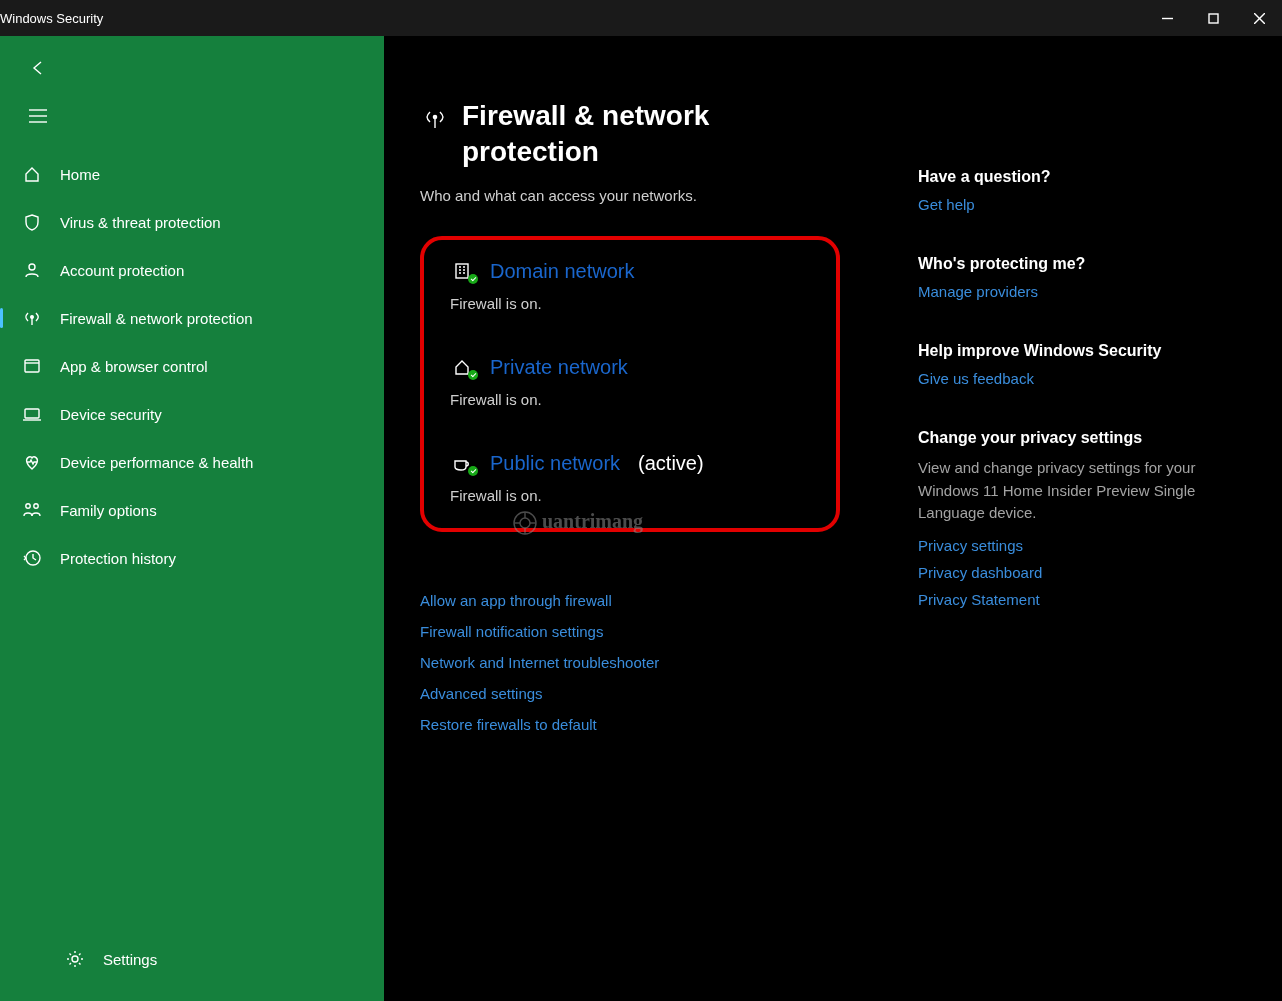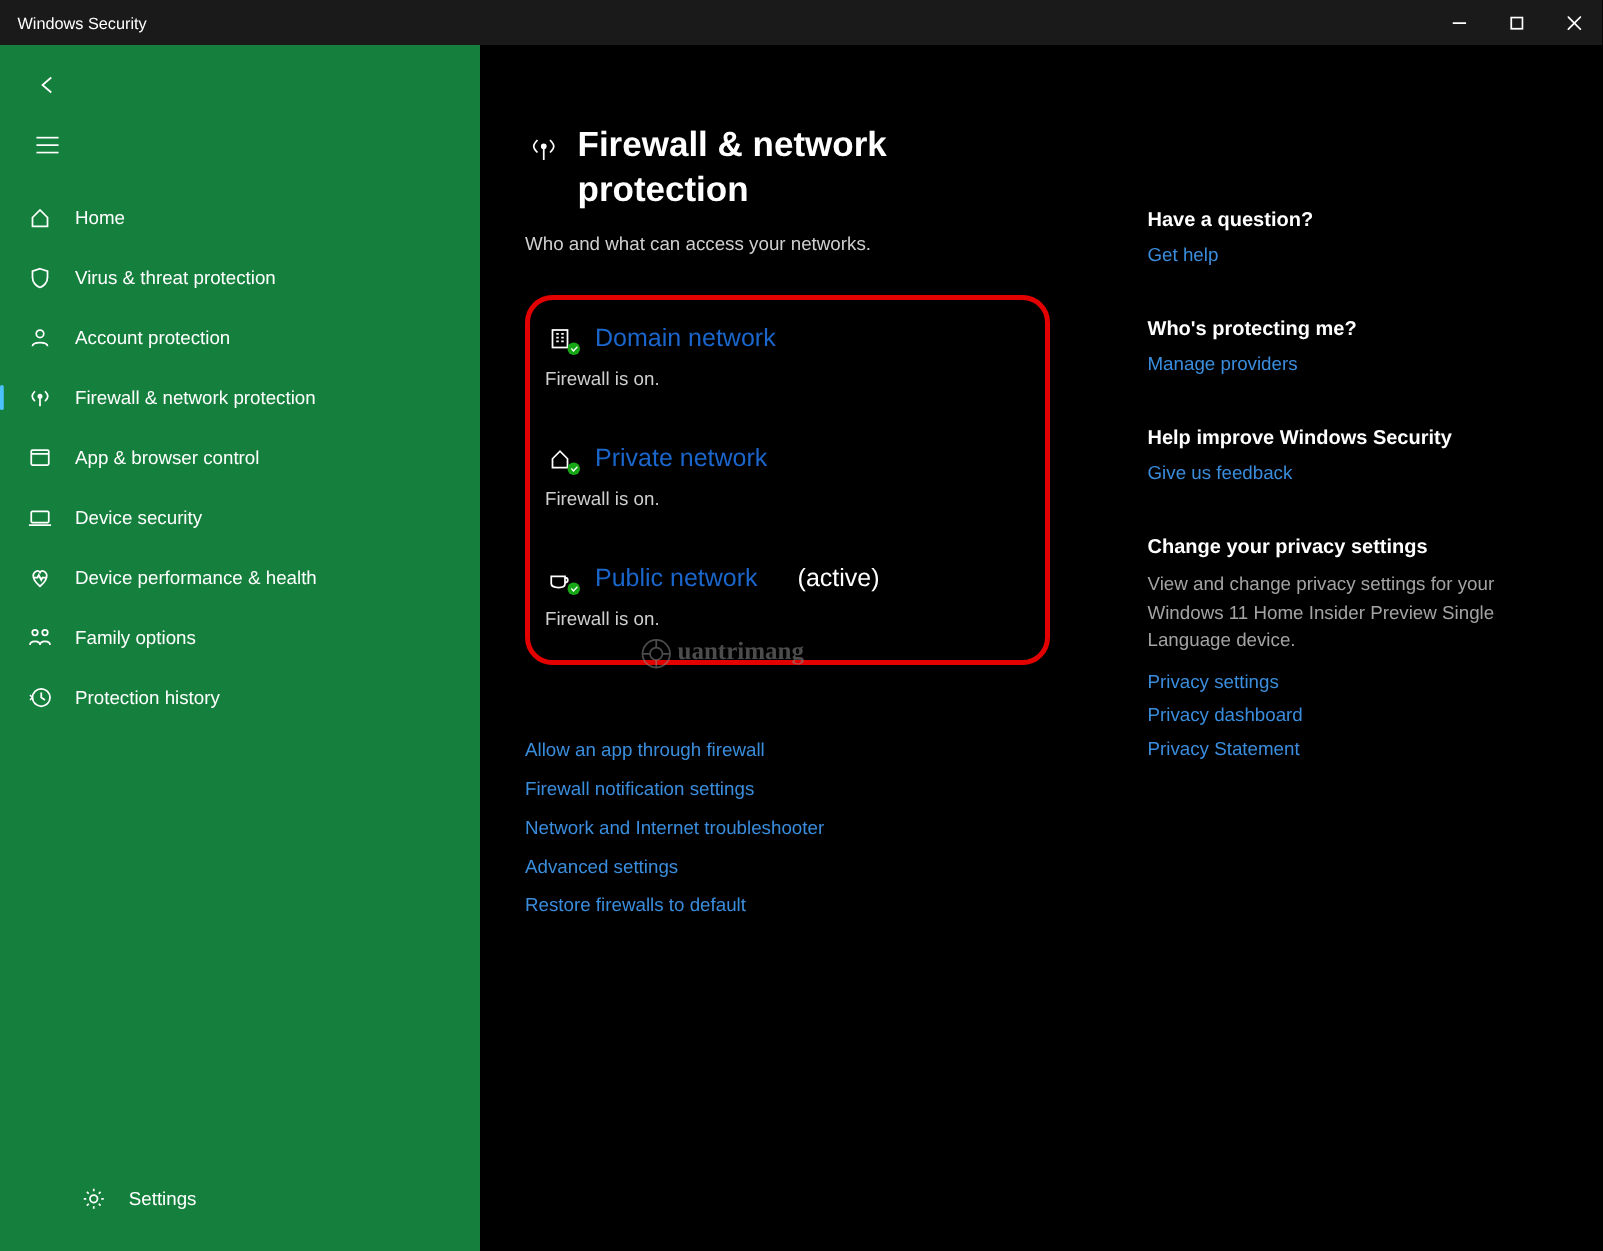--- a/index.html
+++ b/index.html
@@ -1,41 +1,41 @@
 <!DOCTYPE html>
 <html><head>
   <meta charset="utf-8">
   <style>
     * { margin: 0; padding: 0; box-sizing: border-box; }
     body { font-family: "Segoe UI", -apple-system, sans-serif; background: #000; color: #fff; width: 1282px; height: 1001px; overflow: hidden; }
-    .title-bar { height: 36px; background: #1a1a1a; display: flex; align-items: center; padding-left: 14px; font-size: 13px; color: #fff; }
+    .title-bar { height: 36px; background: #1a1a1a; display: flex; align-items: center; font-size: 13px; color: #fff; }
     .title-bar .controls { margin-left: auto; display: flex; }
     .title-bar .tbtn { width: 46px; height: 36px; display: flex; align-items: center; justify-content: center; color: #fff; font-size: 12px; }
     .app { display: flex; height: calc(100% - 36px); }
     .sidebar { width: 384px; background: #15803d; display: flex; flex-direction: column; padding-top: 12px; position: relative; }
     .sidebar-top { padding-left: 18px; }
     .nav-btn { width: 40px; height: 40px; display: flex; align-items: center; justify-content: center; color: #fff; margin-bottom: 8px; }
     .nav-items { display: flex; flex-direction: column; margin-top: 6px; }
     .nav-item { display: flex; align-items: center; height: 48px; padding-left: 22px; gap: 18px; font-size: 15px; color: #fff; cursor: pointer; position: relative; }
     .nav-item.active::before { content: ""; position: absolute; left: 0; top: 14px; width: 3px; height: 20px; background: #4CC2FF; border-radius: 2px; }
     .nav-item .icon { width: 20px; height: 20px; display: flex; align-items: center; justify-content: center; flex-shrink: 0; }
     .sidebar-bottom { margin-top: auto; padding-bottom: 18px; padding-left: 43px; }
     .main { flex: 1; background: #000; display: flex; padding: 62px 0 0 36px; }
     .content { width: 420px; }
     .header-row { display: flex; gap: 12px; align-items: flex-start; }
     .header-icon { width: 30px; margin-top: 8px; display:flex; align-items:center; justify-content:center; }
     .page-title { font-size: 28px; font-weight: 600; line-height: 1.3; }
     .page-sub { font-size: 15px; color: #cfcfcf; margin-top: 16px; margin-bottom: 32px; }
-    .network-box { border: 4px solid #e20000; border-radius: 22px; padding: 20px 16px 24px 6px; }
+    .network-box { border: 4px solid #e20000; border-radius: 22px; padding: 20px 16px 24px 20px; }
     .nw-item { margin-bottom: 44px; }
     .nw-item:last-child { margin-bottom: 0; }
     .nw-head { display: flex; align-items: center; gap: 16px; }
     .nw-icon { width: 24px; height: 22px; display: flex; align-items: center; justify-content: center; position: relative; margin-left: 6px; }
     .nw-link { color: #1a66cc; font-size: 20px; font-weight: 400; }
-    .nw-act { color: #fff; font-size: 20px; margin-left: 16px; }
+    .nw-act { color: #fff; font-size: 20px; margin-left: 2px; }
     .nw-status { font-size: 15px; color: #cfcfcf; margin-top: 12px; margin-left: 6px; }
     .fw-links { margin-top: 60px; display: flex; flex-direction: column; gap: 14px; }
     .fw-link { color: #3a8ddc; font-size: 15px; }
     .aside { margin-left: 78px; margin-top: 70px; width: 300px; }
     .aside-sec { margin-bottom: 42px; }
     .aside-sec h3 { font-size: 16px; font-weight: 600; margin-bottom: 10px; }
     .aside-sec .desc { font-size: 15px; color: #a3a3a3; line-height: 1.5; margin-bottom: 12px; }
     .aside-link { color: #3a8ddc; font-size: 15px; display: block; margin-bottom: 10px; }
     .watermark { position: absolute; left: 512px; top: 510px; opacity: 0.55; color: #8a8a8a; font-size: 20px; font-weight: 600; display: flex; gap: 4px; pointer-events: none; font-family: Liberation Serif, serif; }
     svg { fill: none; stroke: currentColor; stroke-width: 1.4; }

